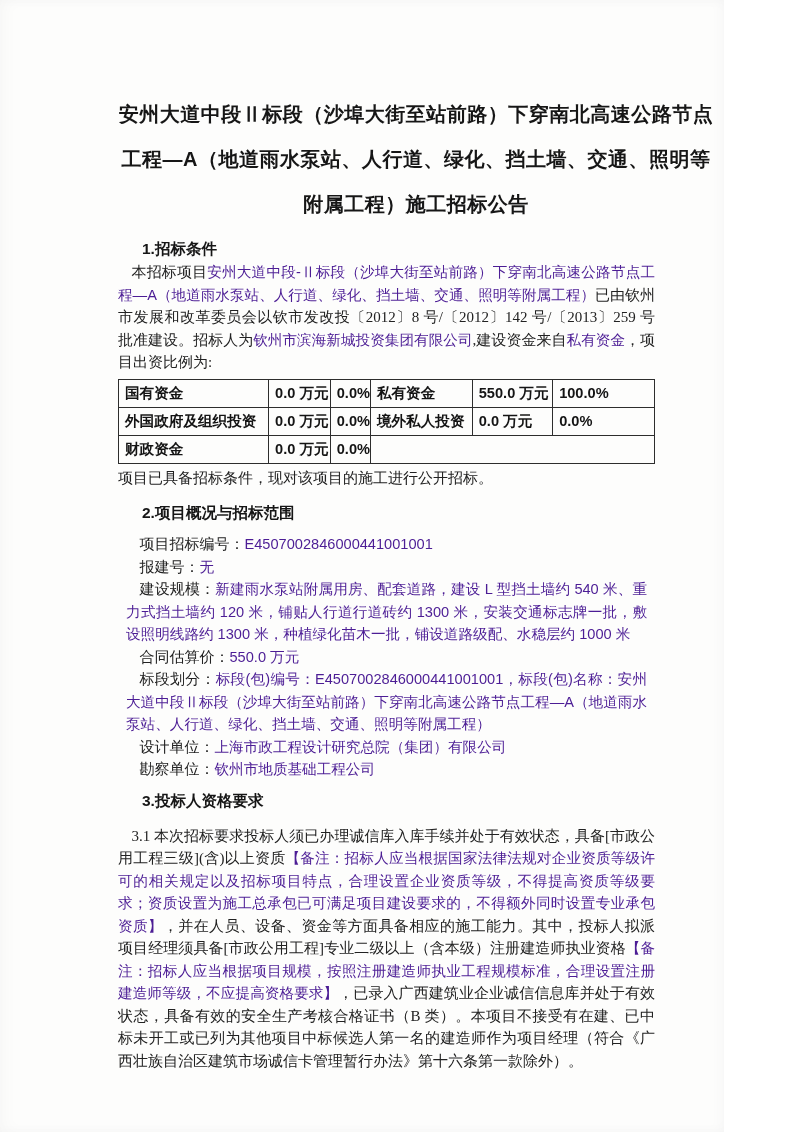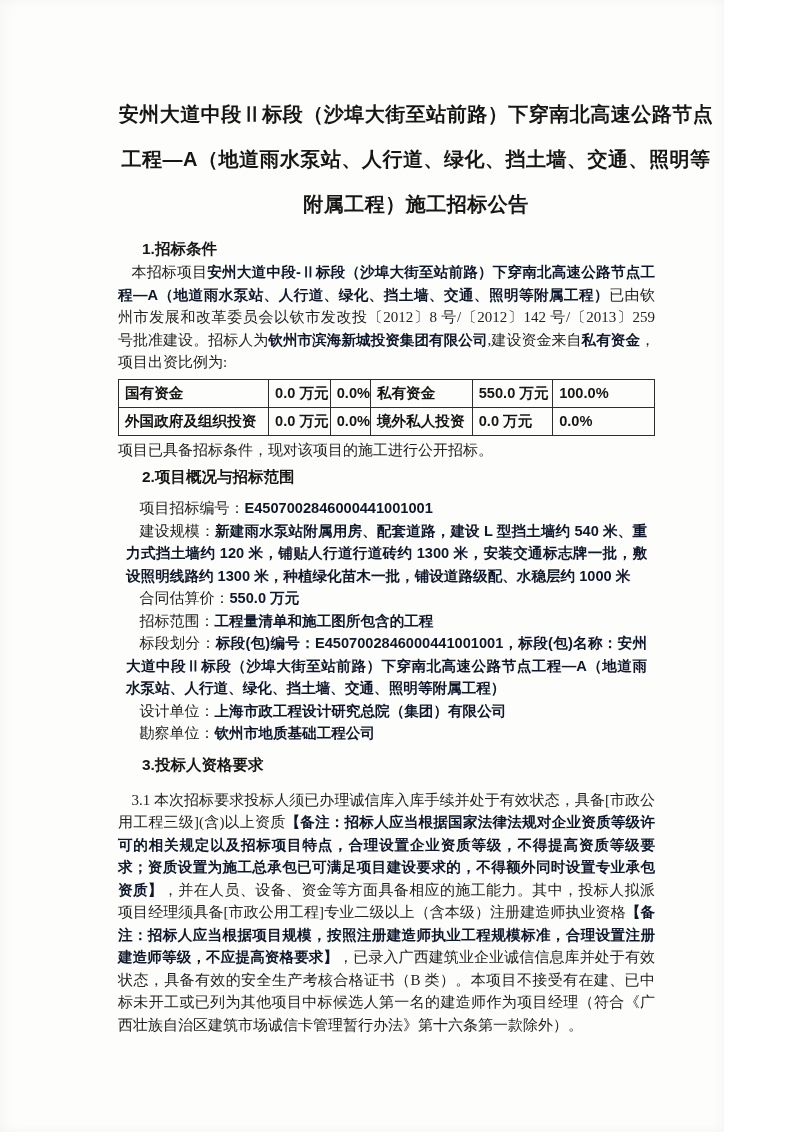--- a/index.html
+++ b/index.html
@@ -48,42 +48,42 @@
     line-height: 22.5px;
     text-align: justify;
     margin: 0;
     color: #222222;
   }
   .para, .field {
     text-indent: 0.9em;
   }
   .v {
     font-family: "Liberation Sans", sans-serif;
-    font-weight: 700;
+    font-weight: 400;
     font-size: 14.6px;
-    color: #0f172a;
+    color: #4c1d95;
   }
   table.funding {
     width: 100%;
     border-collapse: collapse;
     table-layout: fixed;
     margin: 5px 16px 3px 0;
   }
   table.funding td {
     border: 1.6px solid #2d2d2d;
     height: 25px;
     padding: 1px 6px;
     font-family: "Liberation Sans", sans-serif;
     font-weight: 700;
     font-size: 14.6px;
     color: #141414;
     white-space: nowrap;
     overflow: hidden;
   }
-  .note { margin-bottom: 4px; }
+  .note { margin-bottom: 12px; }
   .fields { margin: 8px; }
   .sec3-para { margin-top: 12px; }
 </style>
 </head>
 <body>
 
 <div class="page">
 
   <h1 class="title">安州大道中段Ⅱ标段（沙埠大街至站前路）下穿南北高速公路节点工程—A（地道雨水泵站、人行道、绿化、挡土墙、交通、照明等附属工程）施工招标公告</h1>
 
@@ -109,31 +109,37 @@
         <td>100.0%</td>
       </tr>
       <tr>
         <td>外国政府及组织投资</td>
         <td>0.0 万元</td>
         <td>0.0%</td>
         <td>境外私人投资</td>
         <td>0.0 万元</td>
         <td>0.0%</td>
       </tr>
+      <tr>
+        <td>财政资金</td>
+        <td>0.0 万元</td>
+        <td>0.0%</td>
+        <td colspan="3"></td>
+      </tr>
     </tbody>
   </table>
 
   <p class="note">项目已具备招标条件，现对该项目的施工进行公开招标。</p>
 
   <div class="sec-heading">2.项目概况与招标范围</div>
   <div class="fields">
     <p class="field"><span>项目招标编号：</span><span class="v">E4507002846000441001001</span></p>
+    <p class="field"><span>报建号：</span><span class="v">无</span></p>
     <p class="field"><span>建设规模：</span><span class="v">新建雨水泵站附属用房、配套道路，建设 L 型挡土墙约 540 米、重力式挡土墙约 120 米，铺贴人行道行道砖约 1300 米，安装交通标志牌一批，敷设照明线路约 1300 米，种植绿化苗木一批，铺设道路级配、水稳层约 1000 米</span></p>
     <p class="field"><span>合同估算价：</span><span class="v">550.0 万元</span></p>
-    <p class="field"><span>招标范围：</span><span class="v">工程量清单和施工图所包含的工程</span></p>
     <p class="field"><span>标段划分：</span><span class="v">标段(包)编号：E4507002846000441001001，标段(包)名称：安州大道中段Ⅱ标段（沙埠大街至站前路）下穿南北高速公路节点工程—A（地道雨水泵站、人行道、绿化、挡土墙、交通、照明等附属工程）</span></p>
     <p class="field"><span>设计单位：</span><span class="v">上海市政工程设计研究总院（集团）有限公司</span></p>
     <p class="field"><span>勘察单位：</span><span class="v">钦州市地质基础工程公司</span></p>
   </div>
 
   <div class="sec-heading">3.投标人资格要求</div>
   <p class="para sec3-para"><span>3.1 本次招标要求投标人须已办理诚信库入库手续并处于有效状态，具备[市政公用工程三级](含)以上资质</span><span class="v">【备注：招标人应当根据国家法律法规对企业资质等级许可的相关规定以及招标项目特点，合理设置企业资质等级，不得提高资质等级要求；资质设置为施工总承包已可满足项目建设要求的，不得额外同时设置专业承包资质】</span><span>，并在人员、设备、资金等方面具备相应的施工能力。其中，投标人拟派项目经理须具备[市政公用工程]专业二级以上（含本级）注册建造师执业资格</span><span class="v">【备注：招标人应当根据项目规模，按照注册建造师执业工程规模标准，合理设置注册建造师等级，不应提高资格要求】</span><span>，已录入广西建筑业企业诚信信息库并处于有效状态，具备有效的安全生产考核合格证书（B 类）。本项目不接受有在建、已中标未开工或已列为其他项目中标候选人第一名的建造师作为项目经理（符合《广西壮族自治区建筑市场诚信卡管理暂行办法》第十六条第一款除外）。</span></p>
 
 </div>
 

